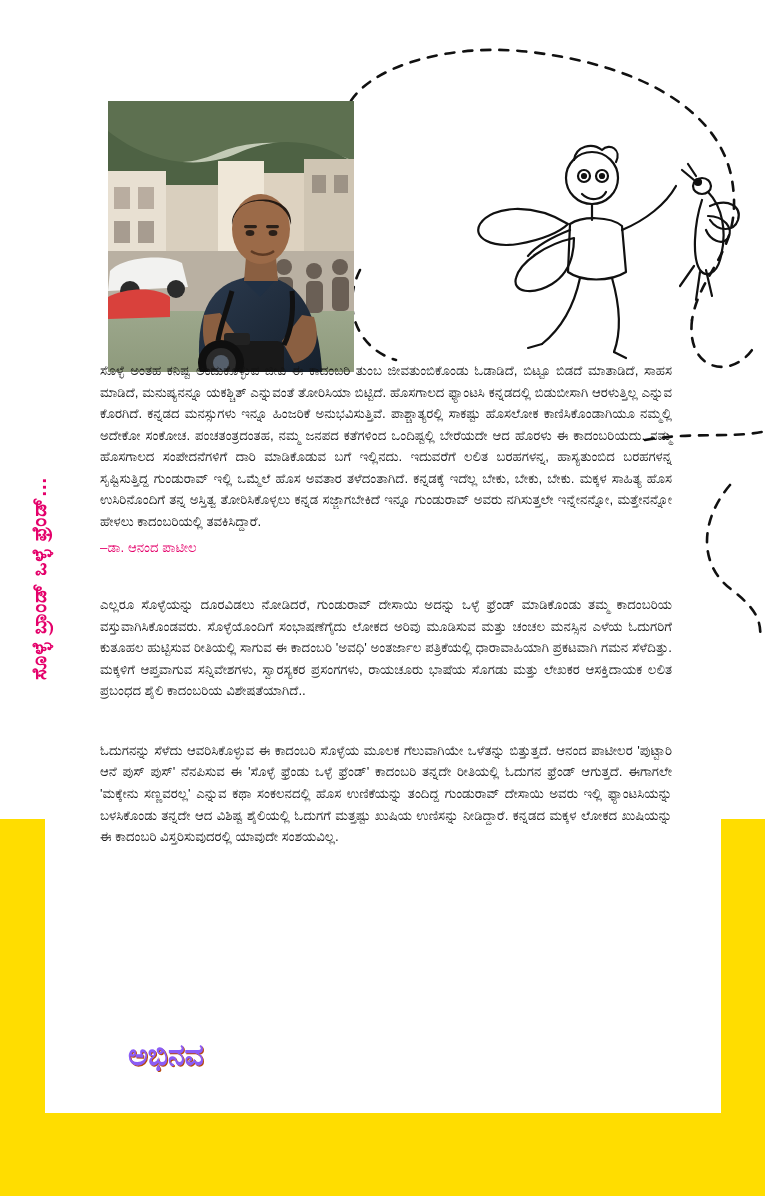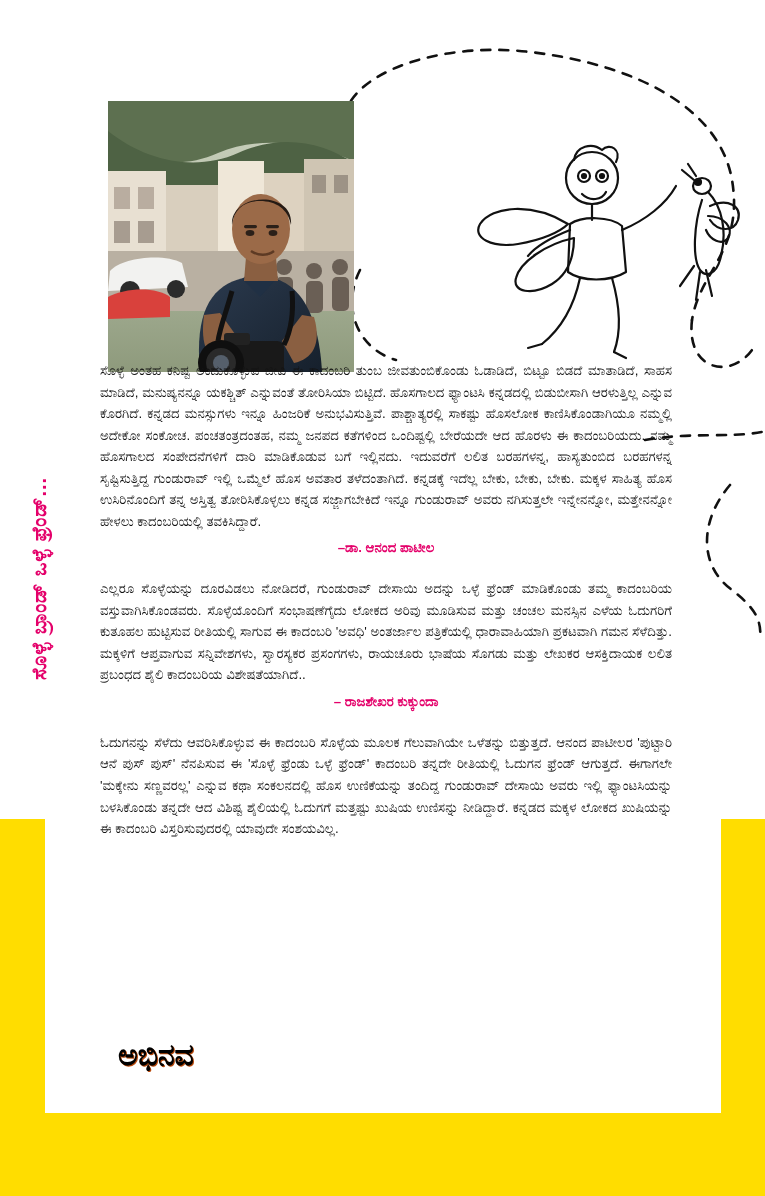--- a/index.html
+++ b/index.html
@@ -77,36 +77,36 @@
     width: 572px;
   }
   .para {
     font-size: 13.3px;
     line-height: 1.62;
     color: #141414;
     text-align: justify;
     margin: 0 0 8px 0;
     font-family: "Liberation Sans", sans-serif;
   }
-  .para.gap { margin-top: 22px; }
+  .para.gap { margin-top: 38px; }
   .credit {
     font-size: 13.3px;
-    font-weight: bold;
+    font-weight: normal;
     color: #e4006a;
-    text-align: center;
+    text-align: left;
     margin: 2px 0 0 0;
   }
 
   
   .logo {
     position: absolute;
-    left: 118px; top: 1038px;
+    left: 128px; top: 1038px;
     font-size: 30px;
     font-weight: bold;
-    color: #000000;
+    color: #8b5cf6;
     letter-spacing: 0px;
     text-shadow: 1px 1px 0 #b8480a;
   }
 </style>
 </head>
 <body>
 
 <div id="page">
 
   <div class="yellow-band"></div>
@@ -237,21 +237,20 @@
   </svg>
 
   <div class="spine">ಸೊಳ್ಳೆ ಬ್ರಾಂಡ್ ಒಳ್ಳೆ ಫ್ರೆಂಡ್...</div>
 
   <div class="body-col">
 
     <p class="para">ಸೊಳ್ಳೆ ಅಂತಹ ಕನಿಷ್ಟ ಅಂದುಕೊಳ್ಳುವ ಜೀವಿ ಈ ಕಾದಂಬರಿ ತುಂಬ ಜೀವತುಂಬಿಕೊಂಡು ಓಡಾಡಿದೆ, ಬಿಟ್ಟೂ ಬಿಡದೆ ಮಾತಾಡಿದೆ, ಸಾಹಸ ಮಾಡಿದೆ, ಮನುಷ್ಯನನ್ನೂ ಯಕಶ್ಚಿತ್ ಎನ್ನುವಂತೆ ತೋರಿಸಿಯಾ ಬಿಟ್ಟಿದೆ. ಹೊಸಗಾಲದ ಫ್ಯಾಂಟಸಿ ಕನ್ನಡದಲ್ಲಿ ಬಿಡುಬೀಸಾಗಿ ಆರಳುತ್ತಿಲ್ಲ ಎನ್ನುವ ಕೊರಗಿದೆ. ಕನ್ನಡದ ಮನಸ್ಸುಗಳು ಇನ್ನೂ ಹಿಂಜರಿಕೆ ಅನುಭವಿಸುತ್ತಿವೆ. ಪಾಶ್ಚಾತ್ಯರಲ್ಲಿ ಸಾಕಷ್ಟು ಹೊಸಲೋಕ ಕಾಣಿಸಿಕೊಂಡಾಗಿಯೂ ನಮ್ಮಲ್ಲಿ ಅದೇಕೋ ಸಂಕೋಚ. ಪಂಚತಂತ್ರದಂತಹ, ನಮ್ಮ ಜನಪದ ಕತೆಗಳಿಂದ ಒಂದಿಷ್ಟಲ್ಲಿ ಬೇರೆಯದೇ ಆದ ಹೊರಳು ಈ ಕಾದಂಬರಿಯದು. ನಮ್ಮ ಹೊಸಗಾಲದ ಸಂಪೇದನೆಗಳಿಗೆ ದಾರಿ ಮಾಡಿಕೊಡುವ ಬಗೆ ಇಲ್ಲಿನದು. ಇದುವರೆಗೆ ಲಲಿತ ಬರಹಗಳನ್ನ, ಹಾಸ್ಯತುಂಬಿದ ಬರಹಗಳನ್ನ ಸೃಷ್ಟಿಸುತ್ತಿದ್ದ ಗುಂಡುರಾವ್ ಇಲ್ಲಿ ಒಮ್ಮೆಲೆ ಹೊಸ ಅವತಾರ ತಳೆದಂತಾಗಿದೆ. ಕನ್ನಡಕ್ಕೆ ಇದೆಲ್ಲ ಬೇಕು, ಬೇಕು, ಬೇಕು. ಮಕ್ಕಳ ಸಾಹಿತ್ಯ ಹೊಸ ಉಸಿರಿನೊಂದಿಗೆ ತನ್ನ ಅಸ್ತಿತ್ವ ತೋರಿಸಿಕೊಳ್ಳಲು ಕನ್ನಡ ಸಜ್ಜಾಗಬೇಕಿದೆ ಇನ್ನೂ ಗುಂಡುರಾವ್ ಅವರು ನಗಿಸುತ್ತಲೇ ಇನ್ನೇನನ್ನೋ, ಮತ್ತೇನನ್ನೋ ಹೇಳಲು ಕಾದಂಬರಿಯಲ್ಲಿ ತವಕಿಸಿದ್ದಾರೆ.</p>
     <p class="credit">–ಡಾ. ಆನಂದ ಪಾಟೀಲ</p>
 
     <p class="para gap">ಎಲ್ಲರೂ ಸೊಳ್ಳೆಯನ್ನು ದೂರವಿಡಲು ನೋಡಿದರೆ, ಗುಂಡುರಾವ್ ದೇಸಾಯಿ ಅದನ್ನು ಒಳ್ಳೆ ಫ್ರೆಂಡ್ ಮಾಡಿಕೊಂಡು ತಮ್ಮ ಕಾದಂಬರಿಯ ವಸ್ತುವಾಗಿಸಿಕೊಂಡವರು. ಸೊಳ್ಳೆಯೊಂದಿಗೆ ಸಂಭಾಷಣೆಗೈದು ಲೋಕದ ಅರಿವು ಮೂಡಿಸುವ ಮತ್ತು ಚಂಚಲ ಮನಸ್ಸಿನ ಎಳೆಯ ಓದುಗರಿಗೆ ಕುತೂಹಲ ಹುಟ್ಟಿಸುವ ರೀತಿಯಲ್ಲಿ ಸಾಗುವ ಈ ಕಾದಂಬರಿ 'ಅವಧಿ' ಅಂತರ್ಜಾಲ ಪತ್ರಿಕೆಯಲ್ಲಿ ಧಾರಾವಾಹಿಯಾಗಿ ಪ್ರಕಟವಾಗಿ ಗಮನ ಸೆಳೆದಿತ್ತು. ಮಕ್ಕಳಿಗೆ ಆಪ್ತವಾಗುವ ಸನ್ನಿವೇಶಗಳು, ಸ್ವಾರಸ್ಯಕರ ಪ್ರಸಂಗಗಳು, ರಾಯಚೂರು ಭಾಷೆಯ ಸೊಗಡು ಮತ್ತು ಲೇಖಕರ ಆಸಕ್ತಿದಾಯಕ ಲಲಿತ ಪ್ರಬಂಧದ ಶೈಲಿ ಕಾದಂಬರಿಯ ವಿಶೇಷತೆಯಾಗಿದೆ..</p>
-    <p class="credit">– ರಾಜಶೇಖರ ಕುಕ್ಕುಂದಾ</p>
 
     <p class="para gap">ಓದುಗನನ್ನು ಸೆಳೆದು ಆವರಿಸಿಕೊಳ್ಳುವ ಈ ಕಾದಂಬರಿ ಸೊಳ್ಳೆಯ ಮೂಲಕ ಗೆಲುವಾಗಿಯೇ ಒಳೆತನ್ನು ಬಿತ್ತುತ್ತದೆ. ಆನಂದ ಪಾಟೀಲರ 'ಪುಟ್ಟಾರಿ ಆನೆ ಪುಸ್ ಪುಸ್' ನೆನಪಿಸುವ ಈ 'ಸೊಳ್ಳೆ ಫ್ರೆಂಡು ಒಳ್ಳೆ ಫ್ರೆಂಡ್' ಕಾದಂಬರಿ ತನ್ನದೇ ರೀತಿಯಲ್ಲಿ ಓದುಗನ ಫ್ರೆಂಡ್ ಆಗುತ್ತದೆ. ಈಗಾಗಲೇ 'ಮಕ್ಕೇನು ಸಣ್ಣವರಲ್ಲ' ಎನ್ನುವ ಕಥಾ ಸಂಕಲನದಲ್ಲಿ ಹೊಸ ಉಣಿಕೆಯನ್ನು ತಂದಿದ್ದ ಗುಂಡುರಾವ್ ದೇಸಾಯಿ ಅವರು ಇಲ್ಲಿ ಫ್ಯಾಂಟಸಿಯನ್ನು ಬಳಸಿಕೊಂಡು ತನ್ನದೇ ಆದ ವಿಶಿಷ್ಟ ಶೈಲಿಯಲ್ಲಿ ಓದುಗಗೆ ಮತ್ತಷ್ಟು ಖುಷಿಯ ಉಣಿಸನ್ನು ನೀಡಿದ್ದಾರೆ. ಕನ್ನಡದ ಮಕ್ಕಳ ಲೋಕದ ಖುಷಿಯನ್ನು ಈ ಕಾದಂಬರಿ ವಿಸ್ತರಿಸುವುದರಲ್ಲಿ ಯಾವುದೇ ಸಂಶಯವಿಲ್ಲ.</p>
 
   </div>
 
   <div class="logo">ಅಭಿನವ</div>
 
 </div>
 
 </body></html>

